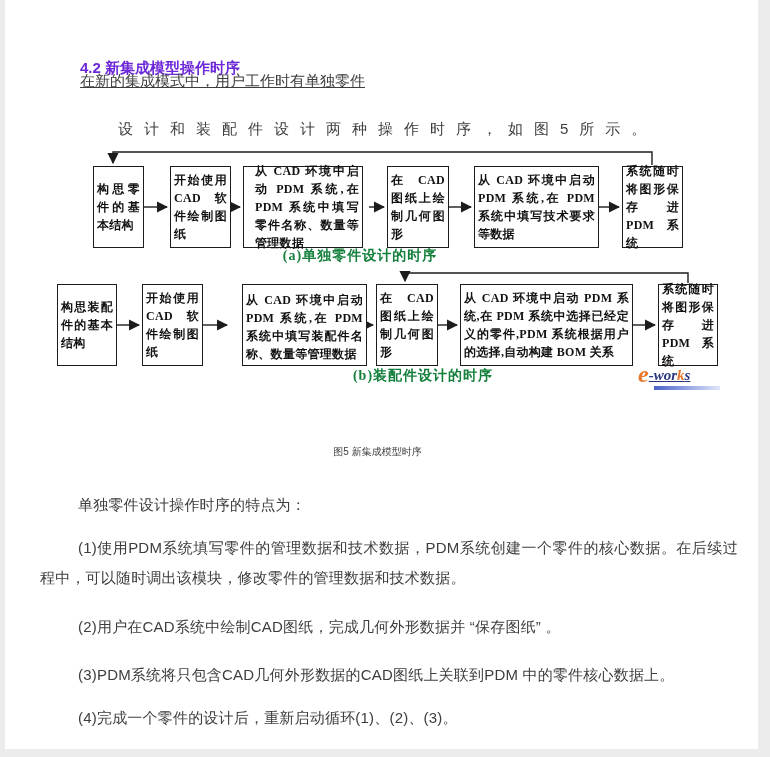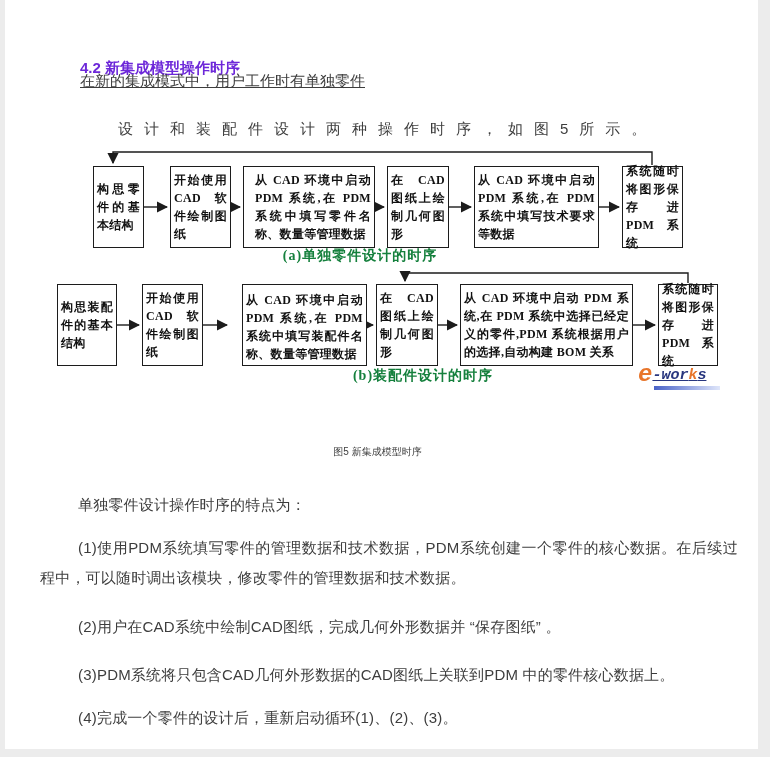--- a/index.html
+++ b/index.html
@@ -28,21 +28,21 @@
        color:#111;letter-spacing:0.3px;}
   .box > span{display:block;width:100%;text-align:justify;}
   .row-a{top:21px;height:82px;}
   .row-b{top:139px;height:82px;}
   .diag-caption{position:absolute;font-family:"Liberation Serif",serif;font-weight:bold;
                 font-size:14px;color:#15803d;text-align:center;letter-spacing:1px;}
   .cap-a{left:150px;top:102px;width:340px;}
   .cap-b{left:233px;top:222px;width:300px;}
 
   
-  .logo{position:absolute;left:598px;top:216px;width:100px;height:30px;font-family:Liberation Mono, monospace;
+  .logo{position:absolute;left:598px;top:216px;width:100px;height:30px;font-family:Liberation Serif, serif;
         font-style:italic;font-weight:bold;white-space:nowrap;}
   .logo .e{font-size:24px;color:#e8762c;vertical-align:-2px;}
   .logo .rest{font-size:15px;color:#27357e;text-decoration:underline;}
   .logo .k{color:#e8762c;}
   .logo-bar{position:absolute;left:614px;top:241px;width:66px;height:4px;
             background:linear-gradient(to right,#4a63c8,#dfe6fa);}
 </style>
 </head>
 <body>
 
@@ -77,21 +77,21 @@
       <line x1="593" y1="180" x2="615" y2="180" stroke="#1c1c1c" stroke-width="1.4" marker-end="url(#arw)"></line>
       <polyline points="648,138 648,128 365,128 365,136" fill="none" stroke="#1c1c1c" stroke-width="1.4" marker-end="url(#arw)"></polyline>
     </svg>
 
     <div class="box row-a" style="left:53px;width:51px;">
         <span>构思零件的基本结构</span>
       </div>
     <div class="box row-a" style="left:130px;width:61px;">
         <span>开始使用 CAD 软件绘制图纸</span>
       </div>
-    <div class="box row-a" style="left:203px;width:132px;padding-left:11px;">
+    <div class="box row-a" style="left:203px;width:120px;padding-left:11px;">
         <span>从 CAD 环境中启动 PDM 系统,在 PDM 系统中填写零件名称、数量等管理数据</span>
       </div>
     <div class="box row-a" style="left:347px;width:62px;">
         <span>在 CAD 图纸上绘制几何图形</span>
       </div>
     <div class="box row-a" style="left:434px;width:125px;">
         <span>从 CAD 环境中启动 PDM 系统,在 PDM 系统中填写技术要求等数据</span>
       </div>
     <div class="box row-a" style="left:582px;width:61px;">
         <span>系统随时将图形保存进 PDM 系统</span>

